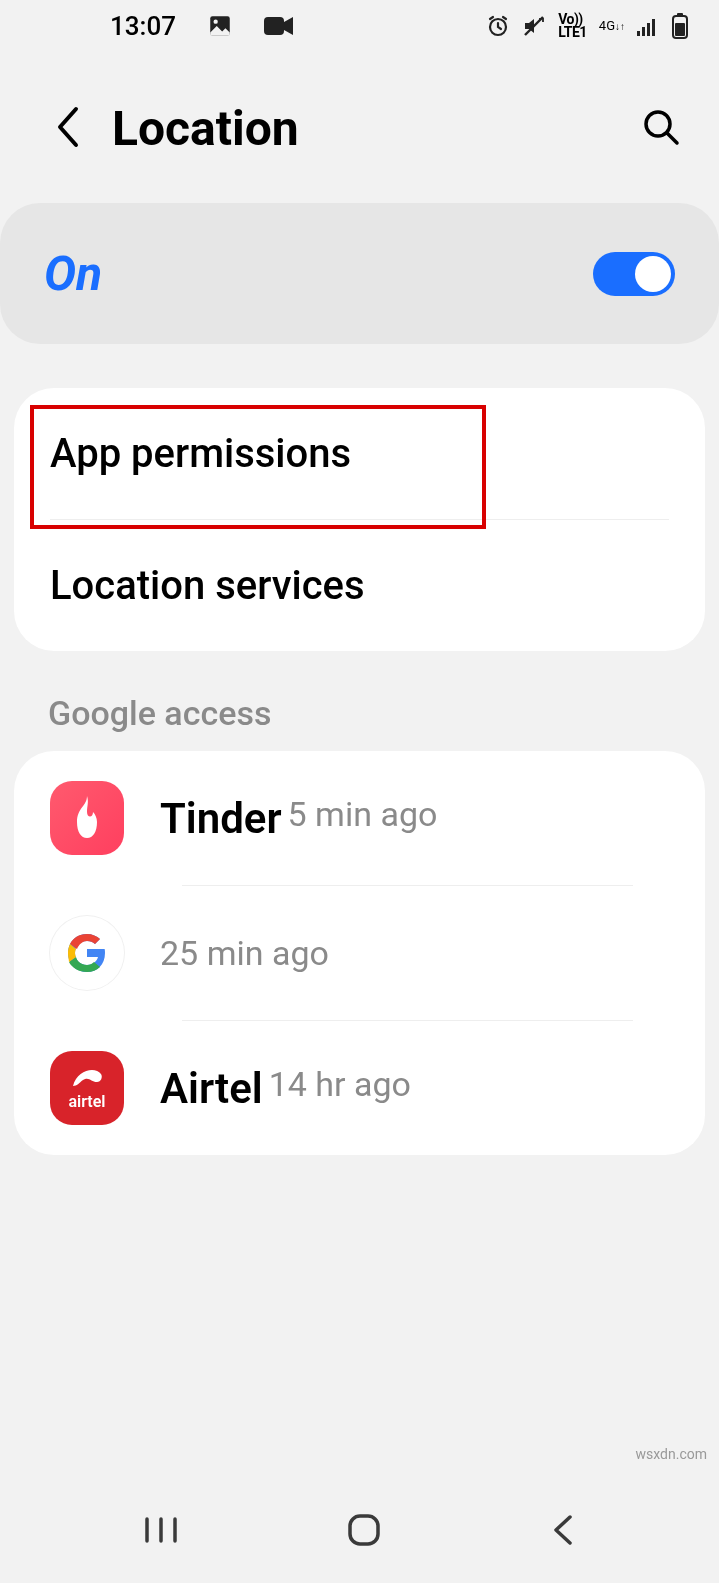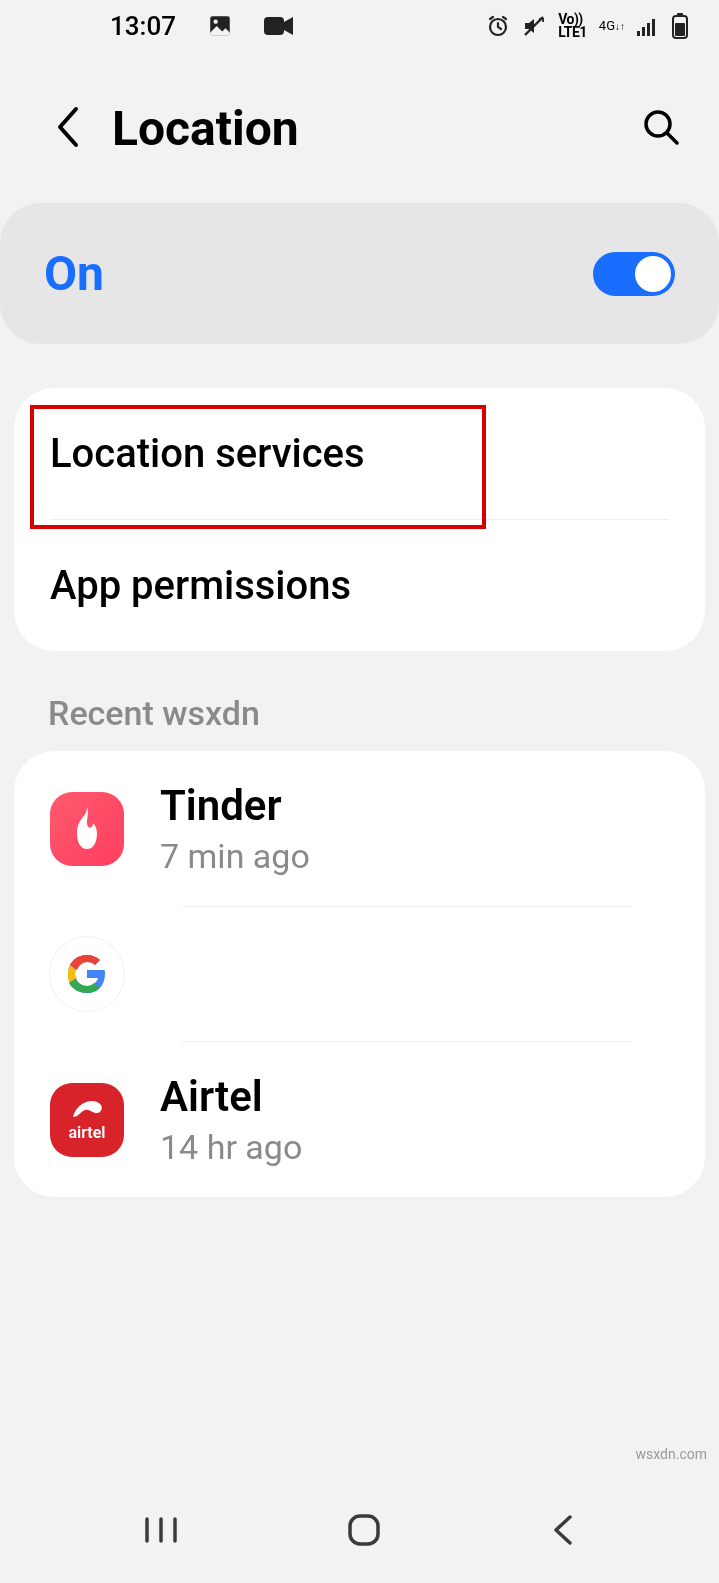--- a/index.html
+++ b/index.html
@@ -57,20 +57,21 @@
     border-radius: 40px;
     padding: 42px 44px;
     display: flex;
     align-items: center;
     justify-content: space-between;
   }
   .on-label {
     font-size: 48px;
     font-weight: 700;
     color: #1a6eff;
+    font-style: italic;
   }
   .toggle {
     width: 82px;
     height: 44px;
     background: #1a6eff;
     border-radius: 22px;
     position: relative;
   }
   .toggle-knob {
     position: absolute;
@@ -138,21 +139,21 @@
   }
   .app-icon {
     width: 74px;
     height: 74px;
     border-radius: 18px;
     display: flex;
     align-items: center;
     justify-content: center;
     flex-shrink: 0;
   }
-  .app-text { display: flex; flex-direction: column; gap: 6px; }
+  .app-text { display: flex; flex-direction: row; gap: 6px; }
   .app-name {
     font-size: 42px;
     font-weight: 600;
     color: #000;
   }
   .app-time {
     font-size: 34px;
     color: #8a8a8a;
   }
   
@@ -267,54 +268,55 @@
 
 <div class="on-card">
   <span class="on-label">On</span>
   <div class="toggle">
     <div class="toggle-knob"></div>
   </div>
 </div>
 
 <div class="settings-card">
   <div class="setting-row">
+    <span>App permissions</span>
+  </div>
+  <div class="setting-row">
     <span>Location services</span>
   </div>
-  <div class="setting-row">
-    <span>App permissions</span>
-  </div>
 </div>
 
 <div class="highlight-box"></div>
 
-<div class="section-label">Recent wsxdn</div>
+<div class="section-label">Google access</div>
 
 <div class="recent-card">
   <div class="recent-row">
     <div class="app-icon tinder">
       <svg width="40" height="48" viewBox="0 0 40 48">
           <path d="M20 2 C20 12 10 14 10 28 C10 38 14 44 20 44 C26 44 30 38 30 28 C30 24 28 20 26 18 C26 24 20 24 20 18 C20 12 22 8 20 2 Z" fill="#fff"></path>
         </svg>
     </div>
     <div class="app-text">
       <span class="app-name">Tinder</span>
-      <span class="app-time">7 min ago</span>
+      <span class="app-time">5 min ago</span>
     </div>
   </div>
   <div class="recent-divider"></div>
   <div class="recent-row">
     <div class="app-icon google">
       <svg width="46" height="46" viewBox="0 0 46 46">
         <path d="M23 19 V27 H34 C33 31 29 35 23 35 C16 35 11 30 11 23 C11 16 16 11 23 11 C26 11 29 12 31 14 L36 9 C33 6 28 4 23 4 C12 4 4 12 4 23 C4 34 12 42 23 42 C33 42 41 35 41 23 C41 22 41 20 40.6 19 Z" fill="#4285F4"></path>
         <path d="M6 14 L13 19 C15 14 19 11 23 11 C26 11 29 12 31 14 L36 9 C33 6 28 4 23 4 C15 4 9 8 6 14 Z" fill="#EA4335"></path>
         <path d="M23 42 C28 42 33 40 36 37 L30 32 C28 34 26 35 23 35 C17 35 13 31 12 27 L5 32 C8 38 15 42 23 42 Z" fill="#34A853"></path>
         <path d="M5 32 L12 27 C11.4 25.7 11 24.4 11 23 C11 21.6 11.4 20.3 12 19 L6 14 C4.7 17 4 20 4 23 C4 26 4.7 29 5 32 Z" fill="#FBBC05"></path>
       </svg>
     </div>
     <div class="app-text">
+      <span class="app-time">25 min ago</span>
     </div>
   </div>
   <div class="recent-divider"></div>
   <div class="recent-row">
     <div class="app-icon airtel">
       <svg width="40" height="24" viewBox="0 0 40 24">
           <path d="M6 20 C10 4 28 0 34 8 C36 11 34 16 30 16 C24 16 22 10 16 14 C12 17 10 20 6 20 Z" fill="#fff"></path>
         </svg>
       <span style="margin-top:2px;">airtel</span>
     </div>

